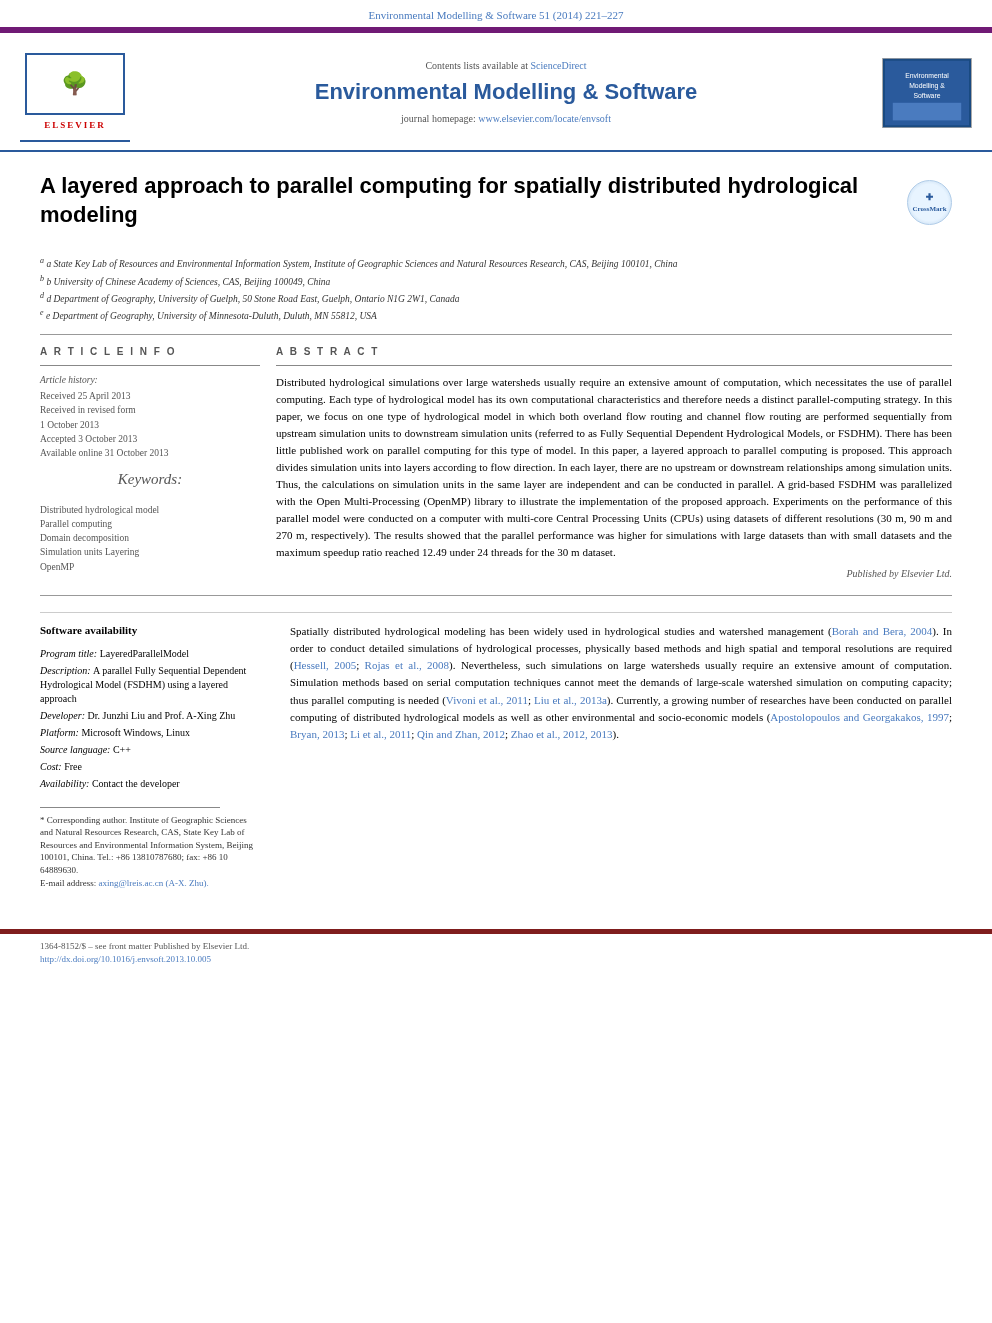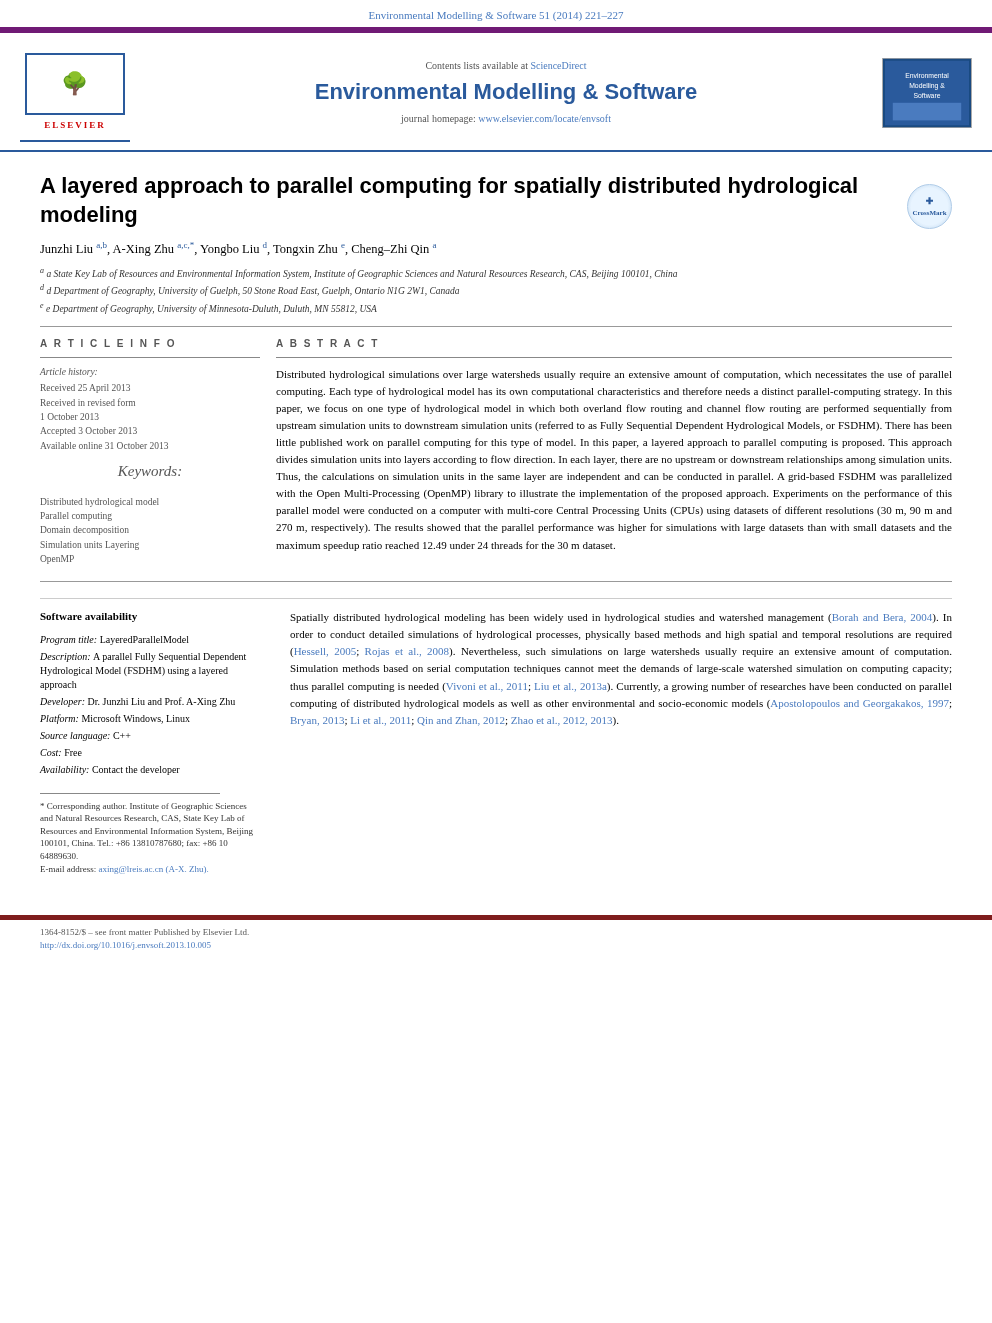--- a/index.html
+++ b/index.html
@@ -89,23 +89,23 @@
       justify-content: center;
       color: white;
       font-size: 8px;
       text-align: center;
     }
     .paper-container {
       padding: 20px 40px 20px 40px;
     }
     .paper-title-row {
       display: flex;
-      align-items: flex-end;
+      align-items: center;
       justify-content: space-between;
-      margin-bottom: 10px;
+      margin-bottom: 26px;
     }
     .paper-title {
       font-size: 22px;
       font-weight: bold;
       color: #000;
       line-height: 1.3;
       max-width: 840px;
       font-family: Arial, sans-serif;
     }
     .crossmark {
@@ -332,26 +332,24 @@
 
   <div class="paper-title-row">
     <div class="paper-title">A layered approach to parallel computing for spatially distributed hydrological modeling</div>
     <div class="crossmark">
       <div class="crossmark-inner">
         <div>✚<br><span style="font-size:7px;">CrossMark</span></div>
       </div>
     </div>
   </div>
 
-  <div class="authors">
-    <span>Junzhi Liu <sup>a,b</sup>, A-Xing Zhu <sup>a,c,*</sup>, Yongbo Liu <sup>d</sup>, Tongxin Zhu <sup>e</sup>, Cheng–Zhi Qin <sup>a</sup></span>
-  </div>
 
   <div class="affiliations">
     <p><sup>a</sup> <span>a State Key Lab of Resources and Environmental Information System, Institute of Geographic Sciences and Natural Resources Research, CAS, Beijing 100101, China</span></p>
+    <p><sup>b</sup> <span>b University of Chinese Academy of Sciences, CAS, Beijing 100049, China</span></p>
     <p><sup>d</sup> <span>d Department of Geography, University of Guelph, 50 Stone Road East, Guelph, Ontario N1G 2W1, Canada</span></p>
     <p><sup>e</sup> <span>e Department of Geography, University of Minnesota-Duluth, Duluth, MN 55812, USA</span></p>
   </div>
 
   <hr class="divider">
 
   <div class="two-col">
 
     <div class="left-col">
       <div class="section-label">A R T I C L E   I N F O</div>
@@ -373,20 +371,21 @@
         <div class="keyword-item">OpenMP</div>
       </div>
     </div>
 
     <div class="right-col">
       <div class="section-label">A B S T R A C T</div>
       <hr class="article-info-divider">
       <div class="abstract-text">
         <p>Distributed hydrological simulations over large watersheds usually require an extensive amount of computation, which necessitates the use of parallel computing. Each type of hydrological model has its own computational characteristics and therefore needs a distinct parallel-computing strategy. In this paper, we focus on one type of hydrological model in which both overland flow routing and channel flow routing are performed sequentially from upstream simulation units to downstream simulation units (referred to as Fully Sequential Dependent Hydrological Models, or FSDHM). There has been little published work on parallel computing for this type of model. In this paper, a layered approach to parallel computing is proposed. This approach divides simulation units into layers according to flow direction. In each layer, there are no upstream or downstream relationships among simulation units. Thus, the calculations on simulation units in the same layer are independent and can be conducted in parallel. A grid-based FSDHM was parallelized with the Open Multi-Processing (OpenMP) library to illustrate the implementation of the proposed approach. Experiments on the performance of this parallel model were conducted on a computer with multi-core Central Processing Units (CPUs) using datasets of different resolutions (30 m, 90 m and 270 m, respectively). The results showed that the parallel performance was higher for simulations with large datasets than with small datasets and the maximum speedup ratio reached 12.49 under 24 threads for the 30 m dataset.</p>
       </div>
+      <div class="published-by">Published by Elsevier Ltd.</div>
     </div>
   </div>
 
   <hr class="divider" style="margin-top:14px;">
 
   <div class="bottom-section">
 
     <div class="software-col">
       <div class="software-title">Software availability</div>
       <div class="software-item">

